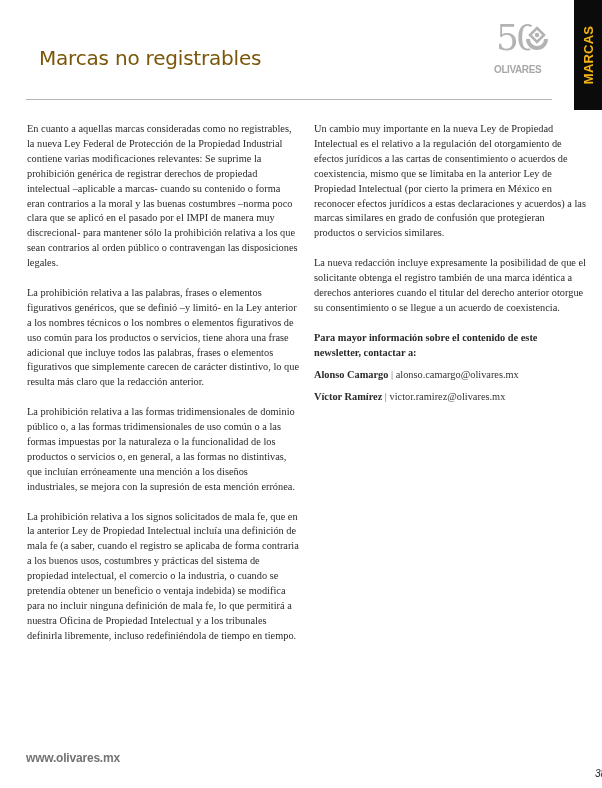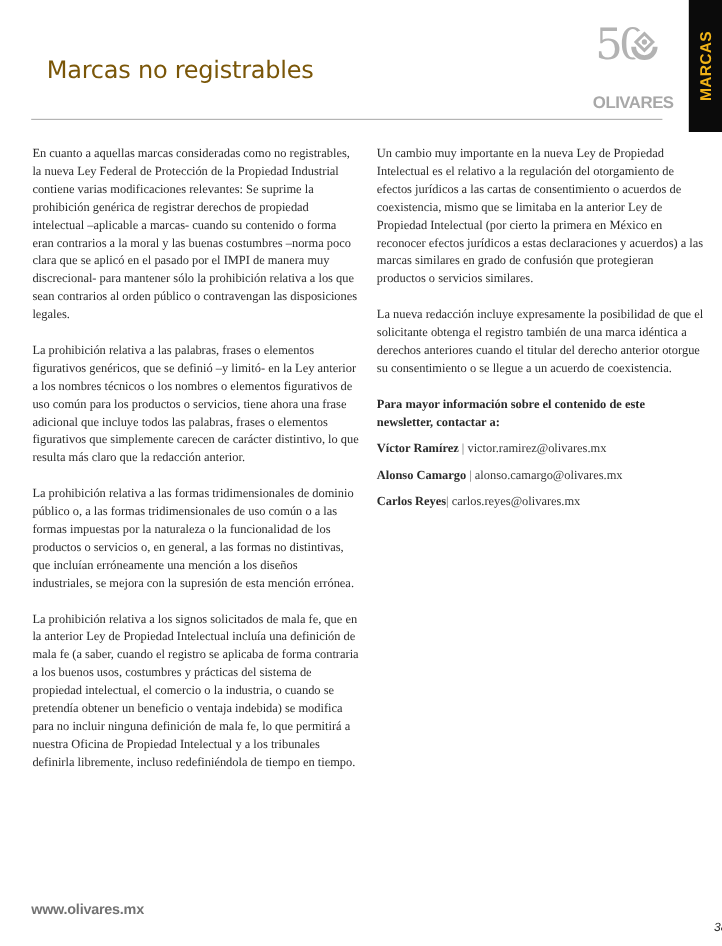--- a/index.html
+++ b/index.html
@@ -6,21 +6,21 @@
   body { width: 602px; height: 788px; position: relative; overflow: hidden; font-family: "Liberation Sans", sans-serif; color: #222; }
 
   .side-tab { position: absolute; left: 574px; top: 0; width: 28px; height: 110px; background: #0b0b0b; }
   .side-tab-label { position: absolute; left: 50%; top: 50%; transform: translate(-50%, -50%) rotate(-90deg); color: #f2b417; font-weight: 700; font-size: 13px; letter-spacing: 0.2px; white-space: nowrap; font-family: "Liberation Sans", sans-serif; }
 
   .page-title { position: absolute; left: 27px; top: 34px; margin: 12px; font-size: 20px; font-weight: 400; color: #7a5608; font-family: "DejaVu Sans", sans-serif; letter-spacing: -0.2px; }
 
   .logo { position: absolute; left: 494px; top: 22px; width: 62px; height: 56px; }
   .logo-num { position: absolute; left: 2px; top: -4px; font-family: "DejaVu Serif", serif; font-size: 36px; color: #b3b3b3; letter-spacing: -3px; line-height: 40px; }
   .logo-mark { position: absolute; left: 28px; top: 2px; width: 30px; height: 30px; }
-  .logo-word { position: absolute; left: 0; top: 55px; font-weight: 700; font-size: 14px; color: #a8a8a8; letter-spacing: -0.4px; font-family: "Liberation Sans", sans-serif; }
+  .logo-word { position: absolute; left: 0; top: 42px; font-weight: 700; font-size: 10px; color: #a8a8a8; letter-spacing: -0.4px; font-family: "Liberation Sans", sans-serif; }
 
   .rule { position: absolute; left: 26px; top: 99px; width: 526px; height: 1px; background: #b4b4b4; }
 
   .column { position: absolute; top: 122px; width: 272px; font-size: 10.35px; line-height: 14.9px; color: #2a2a2a; font-family: Liberation Serif, serif; }
   .col-left { left: 27px; }
   .col-right { left: 314px; }
   .column p { margin: 0 0 14.9px 0; }
 
   .contact-heading { font-weight: 700; margin: 0 0 8px 0 !important; }
   .contact-line { margin: 0 0 7px 0 !important; white-space: nowrap; }
@@ -58,29 +58,25 @@
   <p>La prohibición relativa a las palabras, frases o elementos figurativos genéricos, que se definió –y limitó- en la Ley anterior a los nombres técnicos o los nombres o elementos figurativos de uso común para los productos o servicios, tiene ahora una frase adicional que incluye todos las palabras, frases o elementos figurativos que simplemente carecen de carácter distintivo, lo que resulta más claro que la redacción anterior.</p>
   <p>La prohibición relativa a las formas tridimensionales de dominio público o, a las formas tridimensionales de uso común o a las formas impuestas por la naturaleza o la funcionalidad de los productos o servicios o, en general, a las formas no distintivas, que incluían erróneamente una mención a los diseños industriales, se mejora con la supresión de esta mención errónea.</p>
   <p>La prohibición relativa a los signos solicitados de mala fe, que en la anterior Ley de Propiedad Intelectual incluía una definición de mala fe (a saber, cuando el registro se aplicaba de forma contraria a los buenos usos, costumbres y prácticas del sistema de propiedad intelectual, el comercio o la industria, o cuando se pretendía obtener un beneficio o ventaja indebida) se modifica para no incluir ninguna definición de mala fe, lo que permitirá a nuestra Oficina de Propiedad Intelectual y a los tribunales definirla libremente, incluso redefiniéndola de tiempo en tiempo.</p>
 </div>
 
 <div class="column col-right">
   <p>Un cambio muy importante en la nueva Ley de Propiedad Intelectual es el relativo a la regulación del otorgamiento de efectos jurídicos a las cartas de consentimiento o acuerdos de coexistencia, mismo que se limitaba en la anterior Ley de Propiedad Intelectual (por cierto la primera en México en reconocer efectos jurídicos a estas declaraciones y acuerdos) a las marcas similares en grado de confusión que protegieran productos o servicios similares.</p>
   <p>La nueva redacción incluye expresamente la posibilidad de que el solicitante obtenga el registro también de una marca idéntica a derechos anteriores cuando el titular del derecho anterior otorgue su consentimiento o se llegue a un acuerdo de coexistencia.</p>
   <p class="contact-heading">Para mayor información sobre el contenido de este newsletter, contactar a:</p>
   <p class="contact-line">
-    <span class="contact-name">Víctor Ramírez</span>
-    <span class="contact-sep">|</span>
-    <span class="contact-email">victor.ramirez@olivares.mx</span>
-  </p>
-  <p class="contact-line">
     <span class="contact-name">Alonso Camargo</span>
     <span class="contact-sep">|</span>
     <span class="contact-email">alonso.camargo@olivares.mx</span>
   </p>
   <p class="contact-line">
-    <span class="contact-name">Carlos Reyes</span><span class="contact-sep">|</span>
-    <span class="contact-email">carlos.reyes@olivares.mx</span>
+    <span class="contact-name">Víctor Ramírez</span>
+    <span class="contact-sep">|</span>
+    <span class="contact-email">victor.ramirez@olivares.mx</span>
   </p>
 </div>
 
 <a class="footer-url">www.olivares.mx</a>
 <span class="page-number">38</span>
 
 </body></html>

